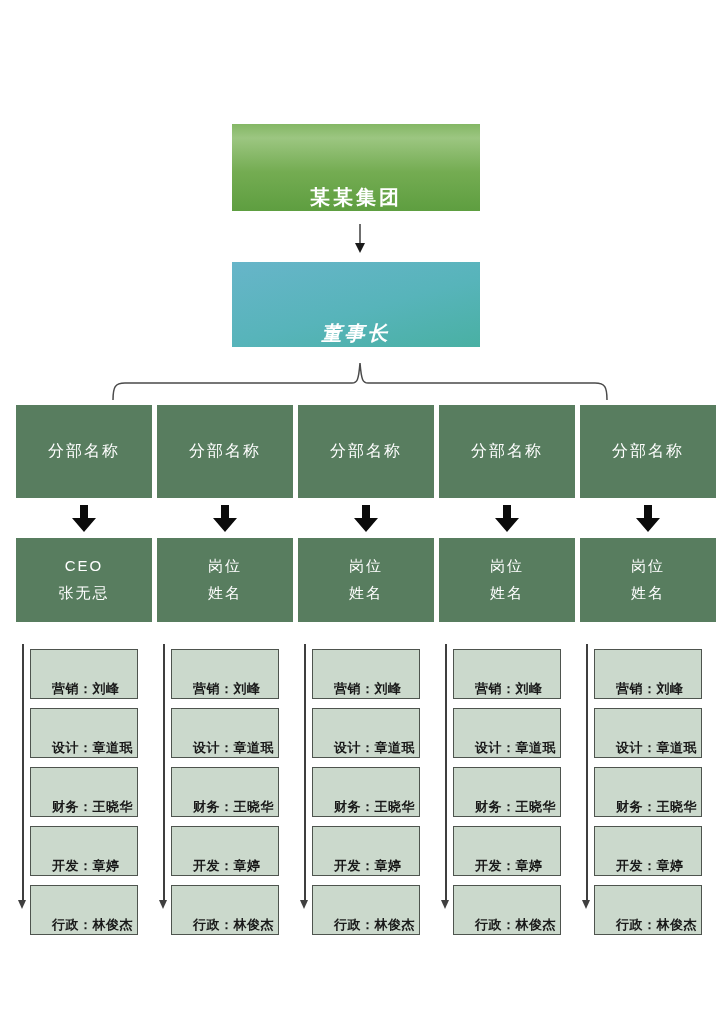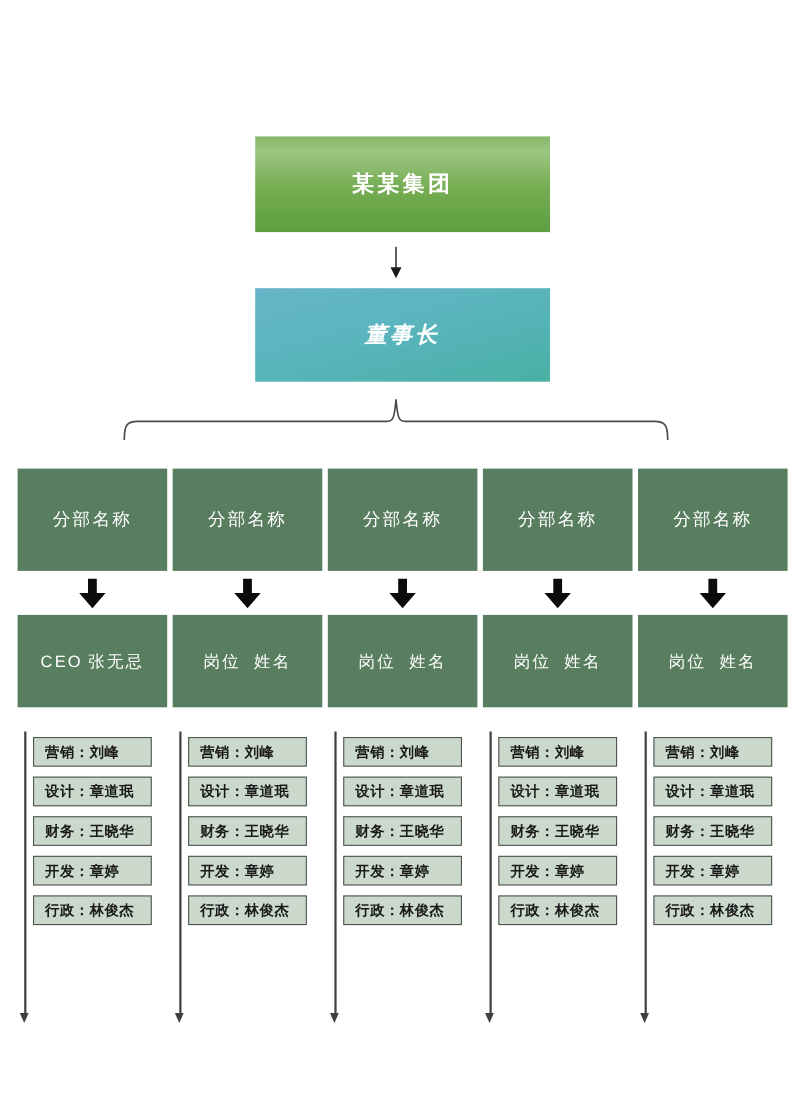--- a/index.html
+++ b/index.html
@@ -9,23 +9,23 @@
     height: 1018px;
     background: #ffffff;
     font-family: "Liberation Sans", "DejaVu Sans", sans-serif;
     overflow: hidden;
   }
 
   
   .big-box {
     position: absolute;
     left: 232px;
-    width: 268px;
-    display: flex;
-    align-items: center;
+    width: 248px;
+    display: flex;
+    align-items: flex-end;
     justify-content: center;
     color: #ffffff;
     font-size: 20px;
     font-weight: bold;
     letter-spacing: 3px;
   }
   .root-box {
     top: 124px;
     height: 87px;
     background: linear-gradient(180deg, #84b765 0%, #9cc681 16%, #74ac52 55%, #5e9e40 100%);
@@ -33,21 +33,21 @@
   .chairman-box {
     top: 262px;
     height: 85px;
     background: linear-gradient(165deg, #67b5c9 0%, #57b4ba 55%, #49b0a3 100%);
     font-style: italic;
   }
 
   .connector-svg { position: absolute; display: block; }
 
   
-  .column { position: absolute; top: 426px; width: 136px; height: 512px; }
+  .column { position: absolute; top: 405px; width: 136px; height: 512px; }
   .col-0 { left: 16px; }
   .col-1 { left: 157px; }
   .col-2 { left: 298px; }
   .col-3 { left: 439px; }
   .col-4 { left: 580px; }
 
   .division-box {
     position: absolute;
     top: 0; left: 0;
     width: 136px; height: 93px;
@@ -66,21 +66,21 @@
     transform: translateX(-50%);
   }
   .position-box {
     position: absolute;
     top: 133px; left: 0;
     width: 136px; height: 84px;
     box-sizing: border-box;
     padding: 10px 16px;
     background: #587d5f;
     display: flex;
-    flex-direction: row;
+    flex-direction: column;
     align-items: center;
     justify-content: space-evenly;
     color: #ffffff;
     font-size: 15px;
     letter-spacing: 2px;
   }
   .staff-line {
     position: absolute;
     left: 6px;
     top: 239px;
@@ -100,27 +100,27 @@
   .staff-list {
     position: absolute;
     left: 14px;
     top: 244px;
     width: 108px;
     display: flex;
     flex-direction: column;
     gap: 9px;
   }
   .staff-box {
-    height: 27px;
+    height: 50px;
     box-sizing: border-box;
     background: #cbd9cc;
     border: 1.5px solid #4e544e;
     display: flex;
-    align-items: center;
-    padding-left: 10px;
+    align-items: flex-end;
+    padding-left: 21px;
     font-size: 13px;
     font-weight: bold;
     color: #191919;
     letter-spacing: 0.5px;
     white-space: nowrap;
   }
 </style>
 </head>
 <body>
 

